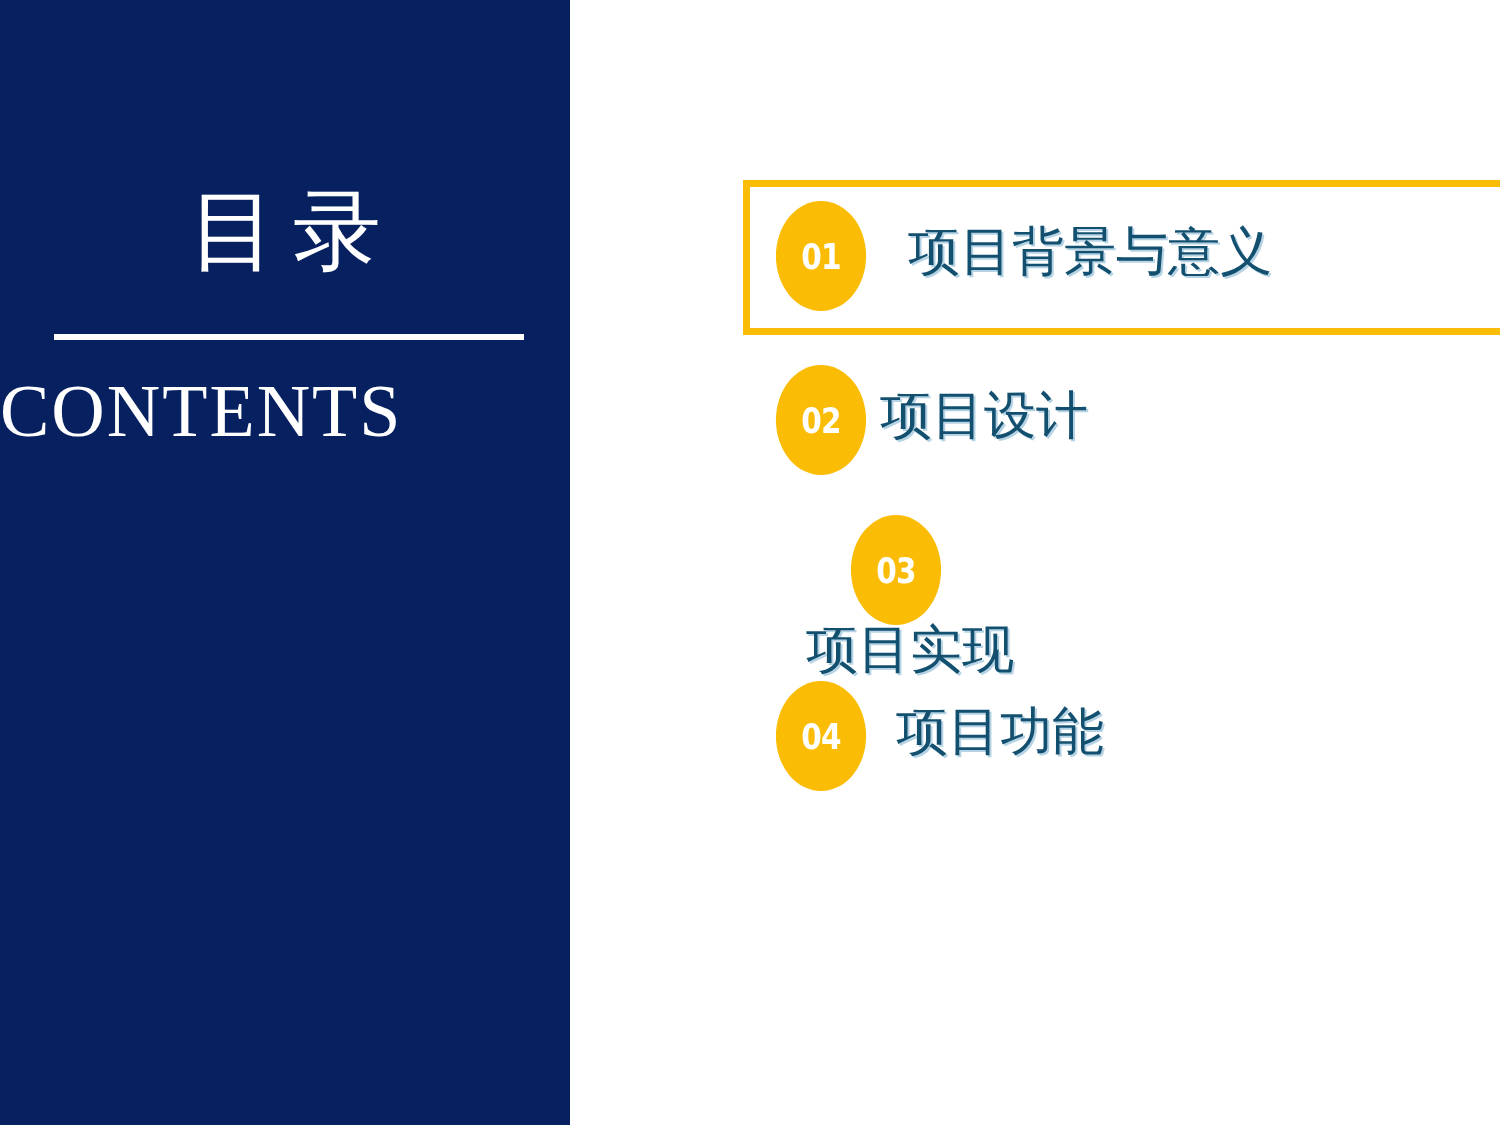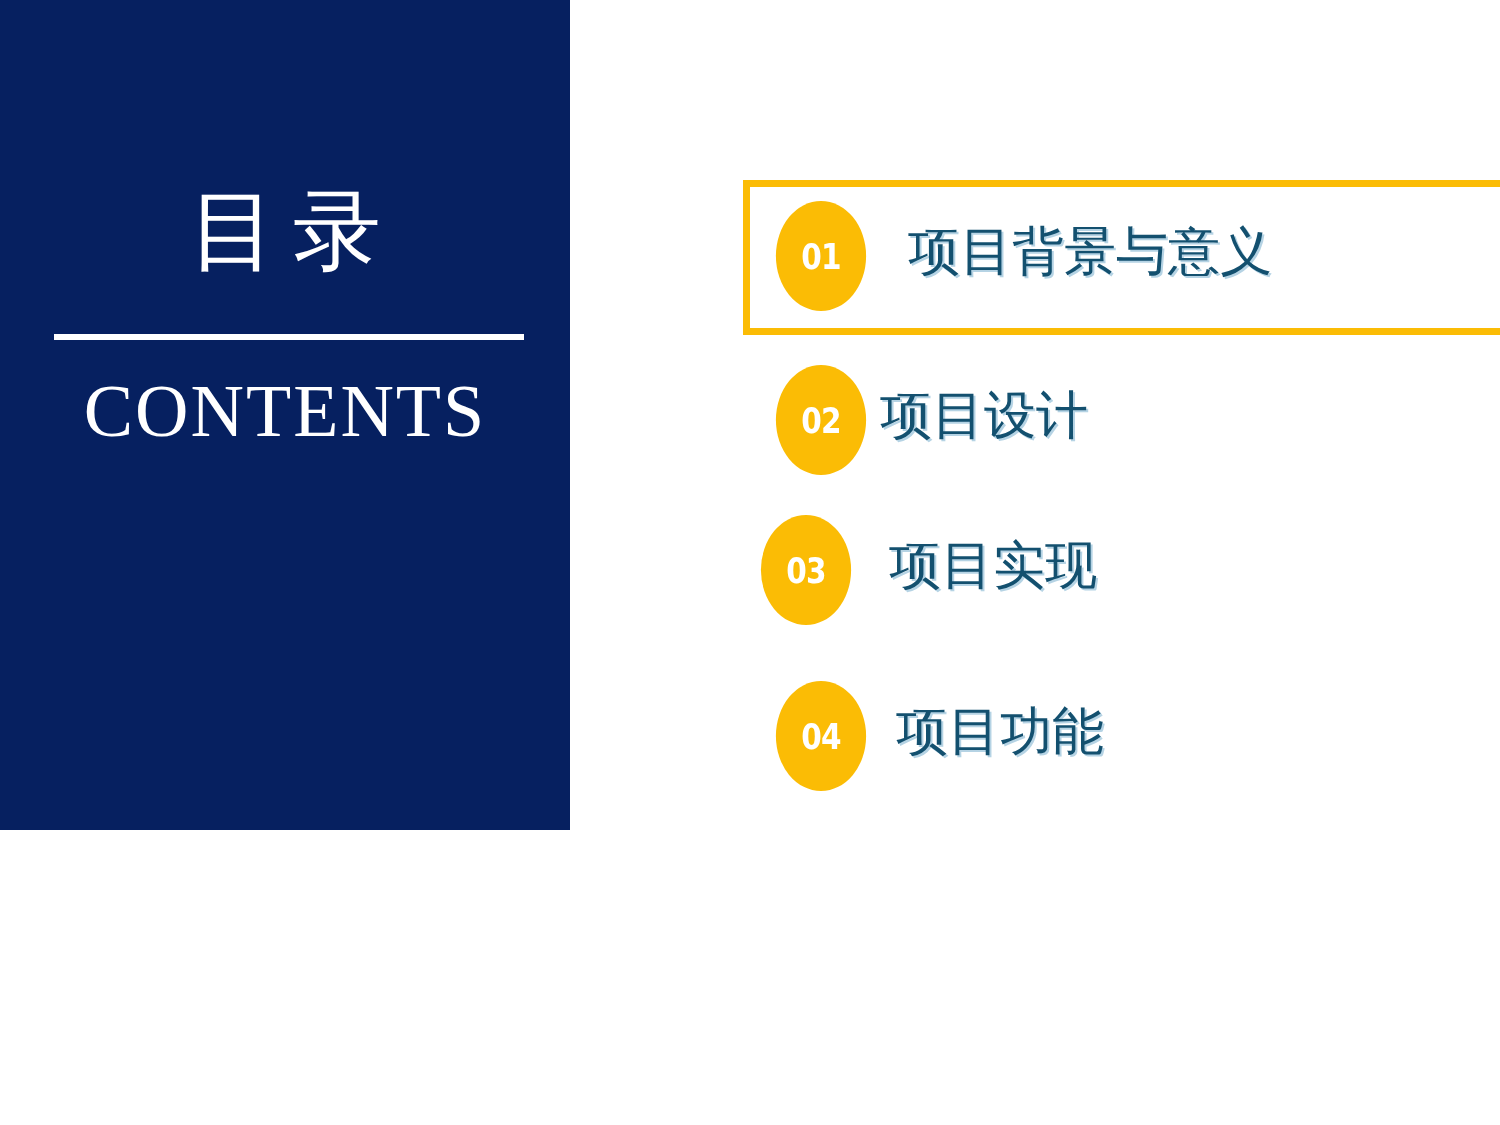--- a/index.html
+++ b/index.html
@@ -15,21 +15,21 @@
     background: var(--bg, #ffffff);
     font-family: "Liberation Sans", sans-serif;
   }
 
   
   #left-panel {
     position: absolute;
     left: 0;
     top: 0;
     width: 570px;
-    height: 830px;
+    height: 1125px;
     background: #062060;
   }
   #toc-title-cn {
     position: absolute;
     left: 0;
     top: 188px;
     width: 570px;
     text-align: center;
     color: #ffffff;
     font-family: "Liberation Serif", "DejaVu Serif", serif;
@@ -45,21 +45,21 @@
     top: 334px;
     width: 470px;
     height: 6px;
     background: #ffffff;
   }
   #toc-title-en {
     position: absolute;
     left: 0;
     top: 374px;
     width: 570px;
-    text-align: center;
+    text-align: left;
     color: #ffffff;
     font-family: "Liberation Serif", "DejaVu Serif", serif;
     font-size: 74px;
     line-height: 1;
     letter-spacing: 2px;
     font-weight: 400;
   }
 
   
   #contents-list {
@@ -111,21 +111,21 @@
     border: 7px solid #FBBC05;
     box-sizing: border-box;
     background: transparent;
   }
 
   
   #toc-item-1 { left: 196px; top: 201px; }
   #toc-item-1 .toc-label { margin-left: 32px; }
   #toc-item-2 { left: 196px; top: 365px; }
   #toc-item-2 .toc-label { margin-left: 4px; }
-  #toc-item-3 { left: 181px; top: 515px; }
+  #toc-item-3 { left: 208px; top: 515px; flex-direction: column; }
   #toc-item-3 .toc-label { margin-left: 28px; }
   #toc-item-4 { left: 196px; top: 681px; }
   #toc-item-4 .toc-label { margin-left: 20px; }
   #toc-item-5 { left: 196px; top: 822px; }
   #toc-item-5 .toc-label { margin-left: 32px; }
 </style>
 </head>
 <body>
 
 <div id="slide">

